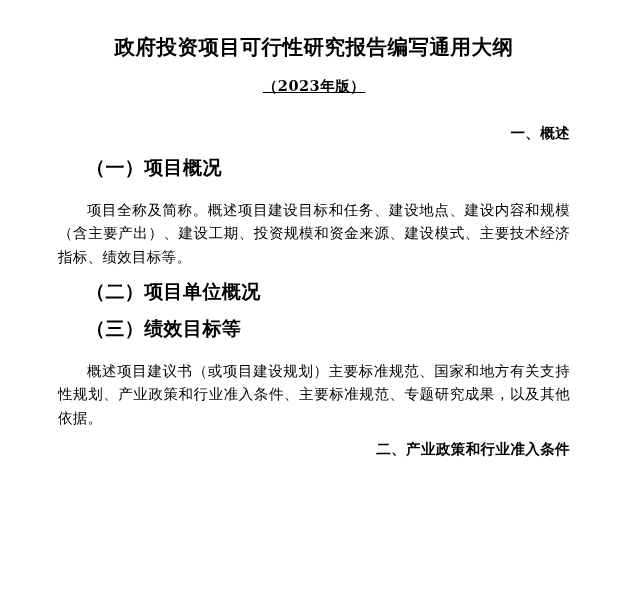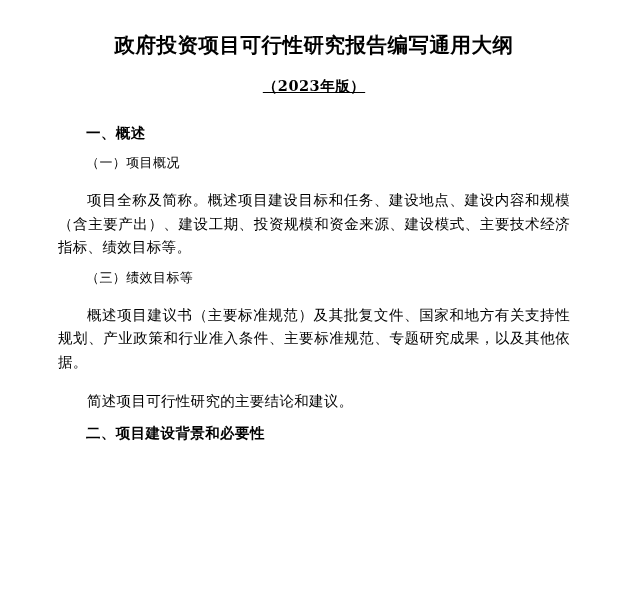--- a/index.html
+++ b/index.html
@@ -21,44 +21,45 @@
     padding: 18px 58px 0 58px;
     position: relative;
   }
   .doc-title {
     text-align: center;
     font-size: 20.5px;
     font-weight: bold;
     letter-spacing: 0.5px;
     margin: 16px 0 0 0;
     line-height: 1.3;
-    font-family: Liberation Mono, monospace;
+    font-family: Liberation Serif, serif;
   }
   .doc-subtitle {
     text-align: center;
     font-size: 14.5px;
     font-weight: bold;
     margin: 16px 0 0 0;
     letter-spacing: 0.5px;
     text-decoration: underline;
   }
   .body-wrap {
     margin-top: 26px;
   }
   .h1 {
     font-size: 14.5px;
     font-weight: bold;
     margin: 0 0 9px 0;
     text-indent: 28px;
     line-height: 1.55;
     letter-spacing: 0.4px;
+    text-align: right;
   }
   .h2 {
-    font-size: 13px;
-    font-weight: normal;
+    font-size: 19px;
+    font-weight: bold;
     margin: 0 0 8px 0;
     text-indent: 28px;
     line-height: 1.55;
     letter-spacing: 0.4px;
   }
   .para {
     font-size: 14.5px;
     margin: 16px 0 8px 0;
     text-indent: 29px;
     line-height: 1.62;
@@ -78,22 +79,22 @@
   <h1 class="doc-title">政府投资项目可行性研究报告编写通用大纲</h1>
   <div class="doc-subtitle">（2023年版）</div>
 
   <div class="body-wrap">
 
     <div class="h1">一、概述</div>
 
     <div class="h2">（一）项目概况</div>
     <p class="para">项目全称及简称。概述项目建设目标和任务、建设地点、建设内容和规模（含主要产出）、建设工期、投资规模和资金来源、建设模式、主要技术经济指标、绩效目标等。</p>
 
+    <div class="h2">（二）项目单位概况</div>
 
     <div class="h2">（三）绩效目标等</div>
-    <p class="para">概述项目建议书（主要标准规范）及其批复文件、国家和地方有关支持性规划、产业政策和行业准入条件、主要标准规范、专题研究成果，以及其他依据。</p>
+    <p class="para">概述项目建议书（或项目建设规划）主要标准规范、国家和地方有关支持性规划、产业政策和行业准入条件、主要标准规范、专题研究成果，以及其他依据。</p>
 
-    <p class="para">简述项目可行性研究的主要结论和建议。</p>
 
-    <div class="h1 last">二、项目建设背景和必要性</div>
+    <div class="h1 last">二、产业政策和行业准入条件</div>
 
   </div>
 </div>
 
 </body></html>

